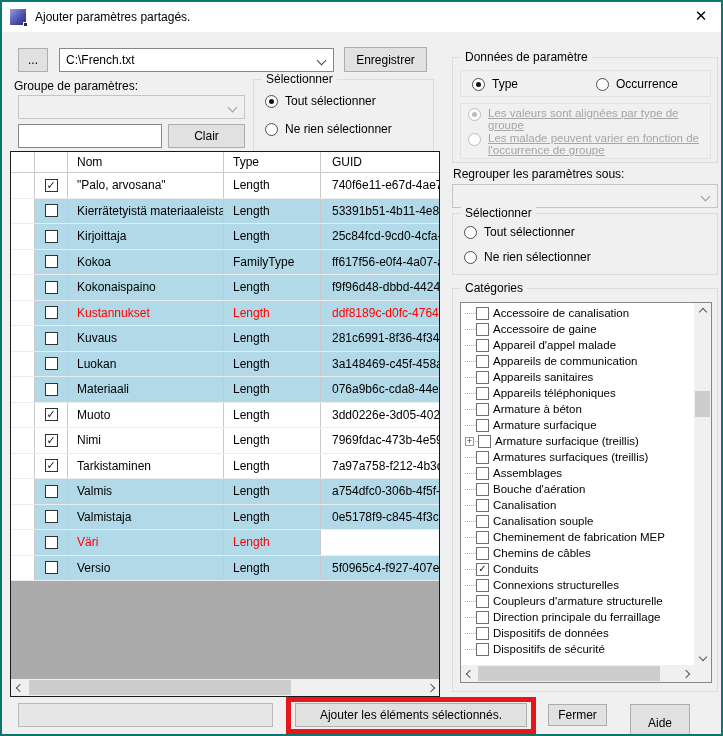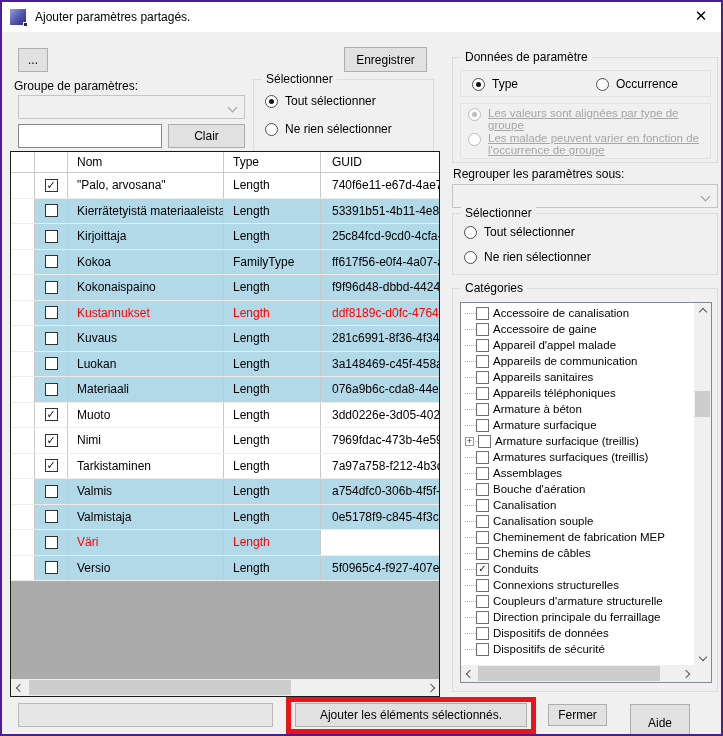--- a/index.html
+++ b/index.html
@@ -1,17 +1,17 @@
 <!DOCTYPE html>
 <html><head>
 <meta charset="utf-8">
 <style>
   html,body{margin:0;padding:0;background:#c8c8c8;}
   *{box-sizing:border-box;font-family:"Liberation Sans",sans-serif;}
-  .window{position:relative;width:723px;height:736px;background:#fef9c3;border:2px solid #4c1d95;overflow:hidden;}
+  .window{position:relative;width:723px;height:736px;background:#fef9c3;border:2px solid #0f766e;overflow:hidden;}
   .titlebar{position:relative;height:30px;background:#ffffff;display:flex;align-items:center;}
   .app-icon{width:16px;height:16px;margin-left:8px;background:linear-gradient(135deg,#9aa0e0 0%,#5a60b8 45%,#23267c 100%);position:relative;flex:none;}
   .app-icon .dot{position:absolute;right:-2px;bottom:-2px;width:5px;height:5px;background:#2a2a2a;border:1px solid #fff;}
   .title-text{margin-left:9px;font-size:12px;color:#000;}
   .close-btn{position:absolute;right:10px;top:4px;width:20px;height:20px;display:flex;align-items:center;justify-content:center;font-size:15px;color:#000;cursor:default;}
   .body{position:relative;width:719px;height:702px;background:#f0f0f0;font-size:12px;color:#000;}
 
   
   .btn{position:absolute;background:#e1e1e1;border:1px solid #adadad;display:flex;align-items:center;justify-content:center;font-size:12px;color:#000;}
   .btn.disabled{background:#e6e6e6;border-color:#b9b9b9;}
@@ -81,20 +81,24 @@
     <span class="app-icon">
         <span class="dot"></span>
       </span>
     <span class="title-text">Ajouter paramètres partagés.</span>
     <span class="close-btn">✕</span>
   </div>
 
   <div class="body">
 
     <div class="btn" style="left:16px;top:16px;width:30px;height:24px;">...</div>
+    <div class="combo" style="left:57px;top:16px;width:275px;height:24px;">
+      <span>C:\French.txt</span>
+      <span class="chev"></span>
+    </div>
     <div class="btn" style="left:342px;top:15px;width:83px;height:25px;">Enregistrer</div>
 
     <div class="plain-label" style="left:12px;top:47px;">Groupe de paramètres:</div>
     <div class="combo disabled" style="left:16px;top:63px;width:227px;height:24px;">
       <span></span>
       <span class="chev dis"></span>
     </div>
 
     <input class="textbox" style="left: 16px; top: 92px; width: 144px; height: 24px;" value="">
     <div class="btn" style="left:166px;top:92px;width:77px;height:24px;">Clair</div>

